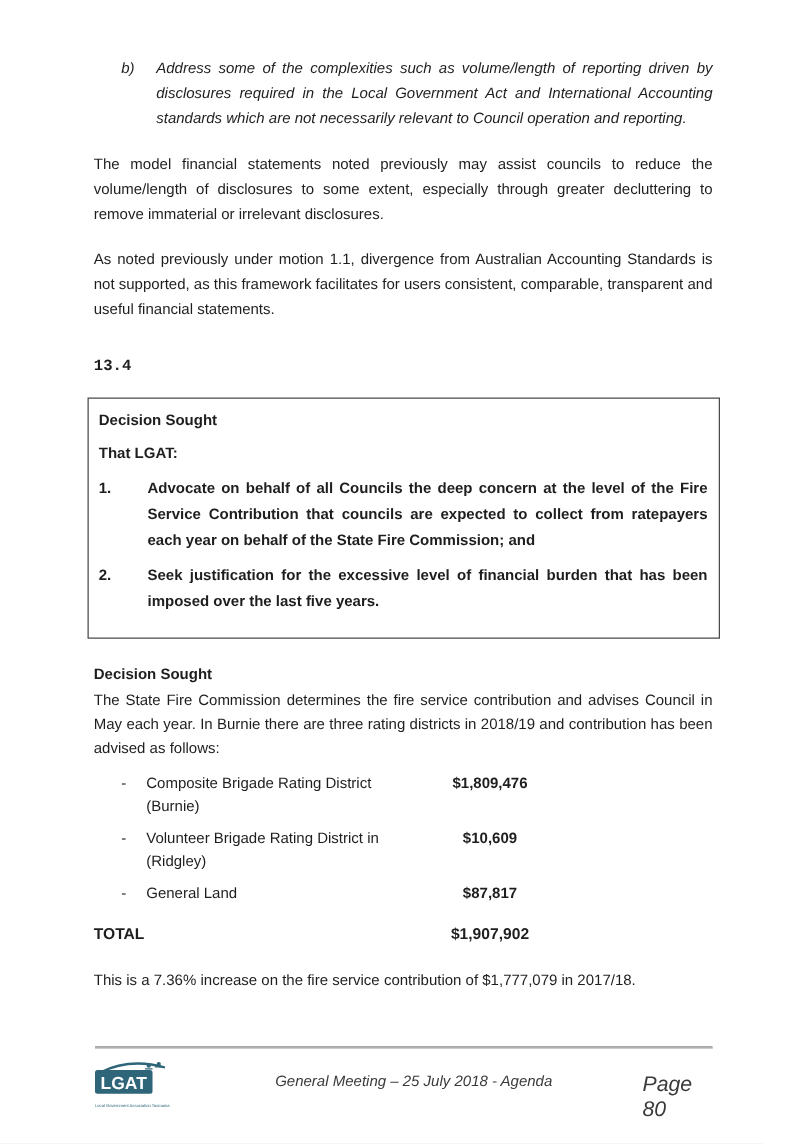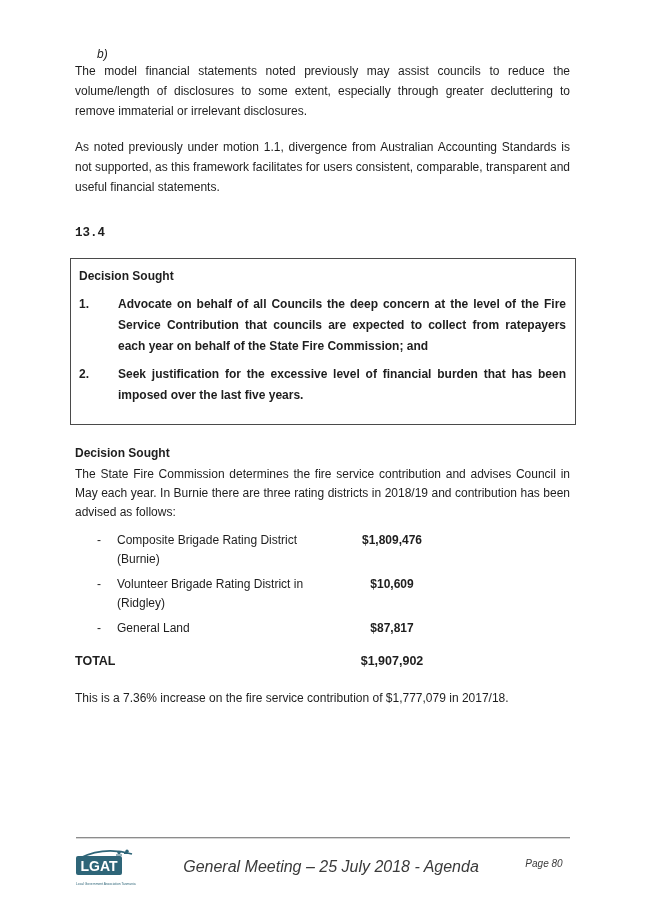--- a/index.html
+++ b/index.html
@@ -120,55 +120,57 @@
     font-size: 6px;
     color: #2e6578;
     white-space: nowrap;
     transform: scale(0.55);
     transform-origin: left top;
     margin-top: 1px;
   }
   .footer-center {
     flex: 1;
     text-align: center;
-    font-size: 16px;
+    font-size: 12px;
     font-style: italic;
     color: #3a3a3a;
     padding-top: 9px;
   }
   .footer-page {
     width: 60px;
     flex: 0 0 60px;
-    text-align: center;
-    font-size: 10px;
+    text-align: left;
+    font-size: 17px;
     font-style: italic;
     color: #3a3a3a;
     padding-top: 9px;
   }
 </style>
 </head>
 <body>
 
 <div class="page">
   <div class="content">
 
     <div class="item-b just">
       <span class="marker">b)</span>
+      <p class="just">Address some of the complexities such as volume/length of reporting driven by disclosures required in the Local Government Act and International Accounting standards which are not necessarily relevant to Council operation and reporting.</p>
     </div>
 
     <p class="para1 just">The model financial statements noted previously may assist councils to reduce the volume/length of disclosures to some extent, especially through greater decluttering to remove immaterial or irrelevant disclosures.</p>
 
     <p class="para2 just">As noted previously under motion 1.1, divergence from Australian Accounting Standards is not supported, as this framework facilitates for users consistent, comparable, transparent and useful financial statements.</p>
 
     <div class="heading">
       <span class="num">13.4</span>
     </div>
 
     <div class="decision-box">
       <p class="box-heading">Decision Sought</p>
+      <p class="box-intro">That LGAT:</p>
       <div class="num-item">
         <span class="nmark">1.</span>
         <p class="just">Advocate on behalf of all Councils the deep concern at the level of the Fire Service Contribution that councils are expected to collect from ratepayers each year on behalf of the State Fire Commission; and</p>
       </div>
       <div class="num-item">
         <span class="nmark">2.</span>
         <p class="just">Seek justification for the excessive level of financial burden that has been imposed over the last five years.</p>
       </div>
     </div>
 

